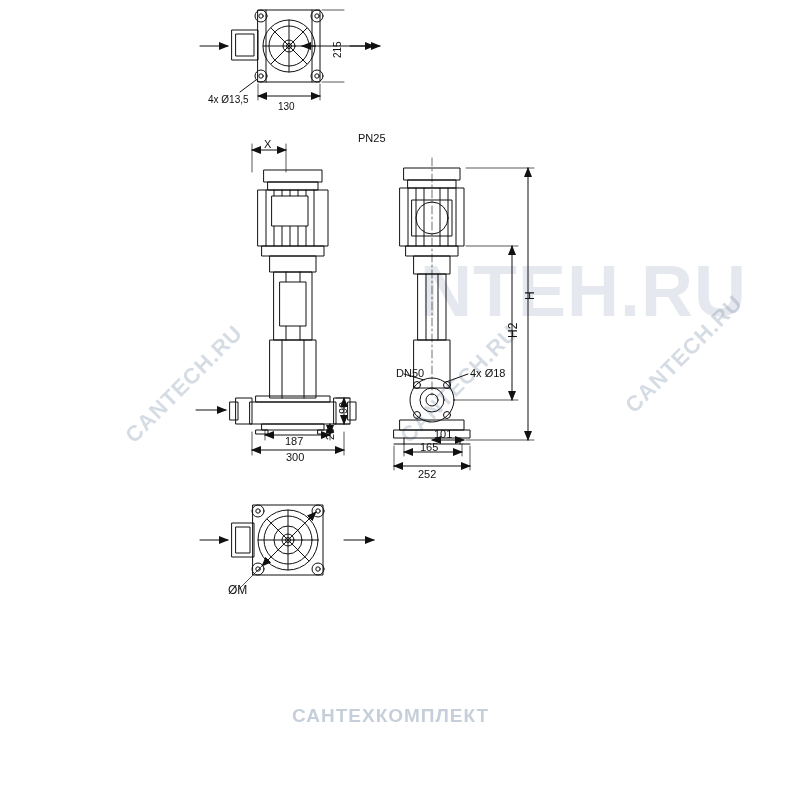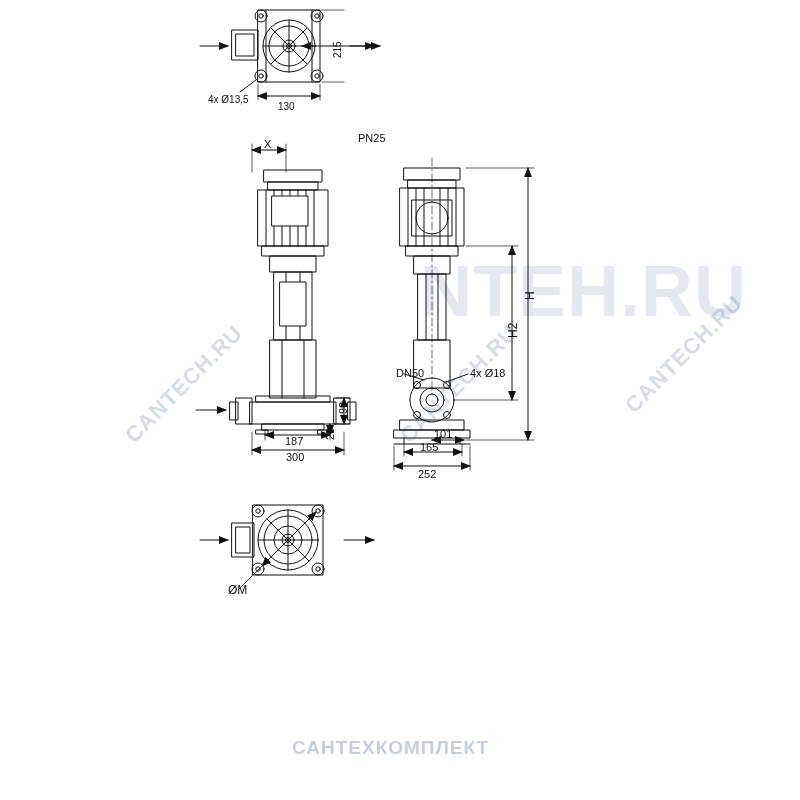--- a/index.html
+++ b/index.html
@@ -76,21 +76,21 @@
 </style>
 </head>
 <body>
 
 <div id="stage">
 
   <div class="wm wm-big" style="left:420px; top:250px;">NTEH.RU</div>
   <div class="wm wm-diag" style="left:120px; top:430px;">CANTECH.RU</div>
   <div class="wm wm-diag" style="left:395px; top:430px;">CANTECH.RU</div>
   <div class="wm wm-diag" style="left:620px; top:400px;">CANTECH.RU</div>
-  <div class="wm wm-center" style="left:292px; top:705px;margin-top:32px;">САНТЕХКОМПЛЕКТ</div>
+  <div class="wm wm-center" style="left:292px; top:705px;">САНТЕХКОМПЛЕКТ</div>
 
   <svg id="drawing" viewBox="0 0 800 800">
     <defs>
       <marker id="arrR" markerWidth="10" markerHeight="8" refX="9" refY="4" orient="auto">
         <path d="M0,0 L10,4 L0,8 z" fill="#111"></path>
       </marker>
       <marker id="arrL" markerWidth="10" markerHeight="8" refX="1" refY="4" orient="auto">
         <path d="M10,0 L0,4 L10,8 z" fill="#111"></path>
       </marker>
       <marker id="tick" markerWidth="8" markerHeight="8" refX="4" refY="4" orient="auto">

